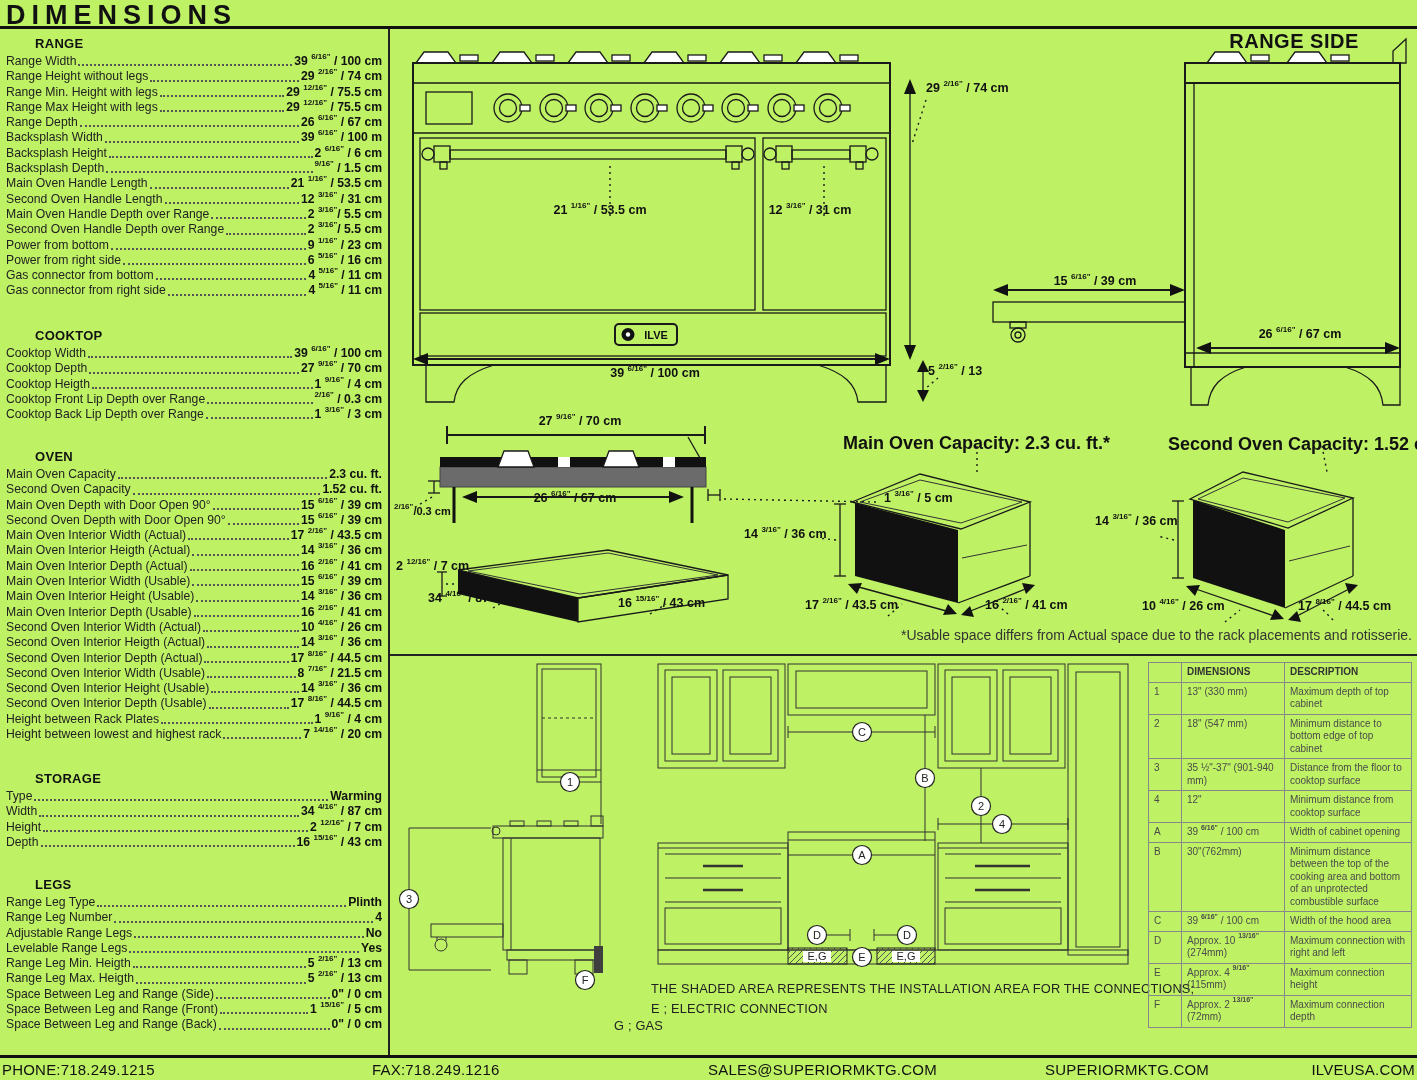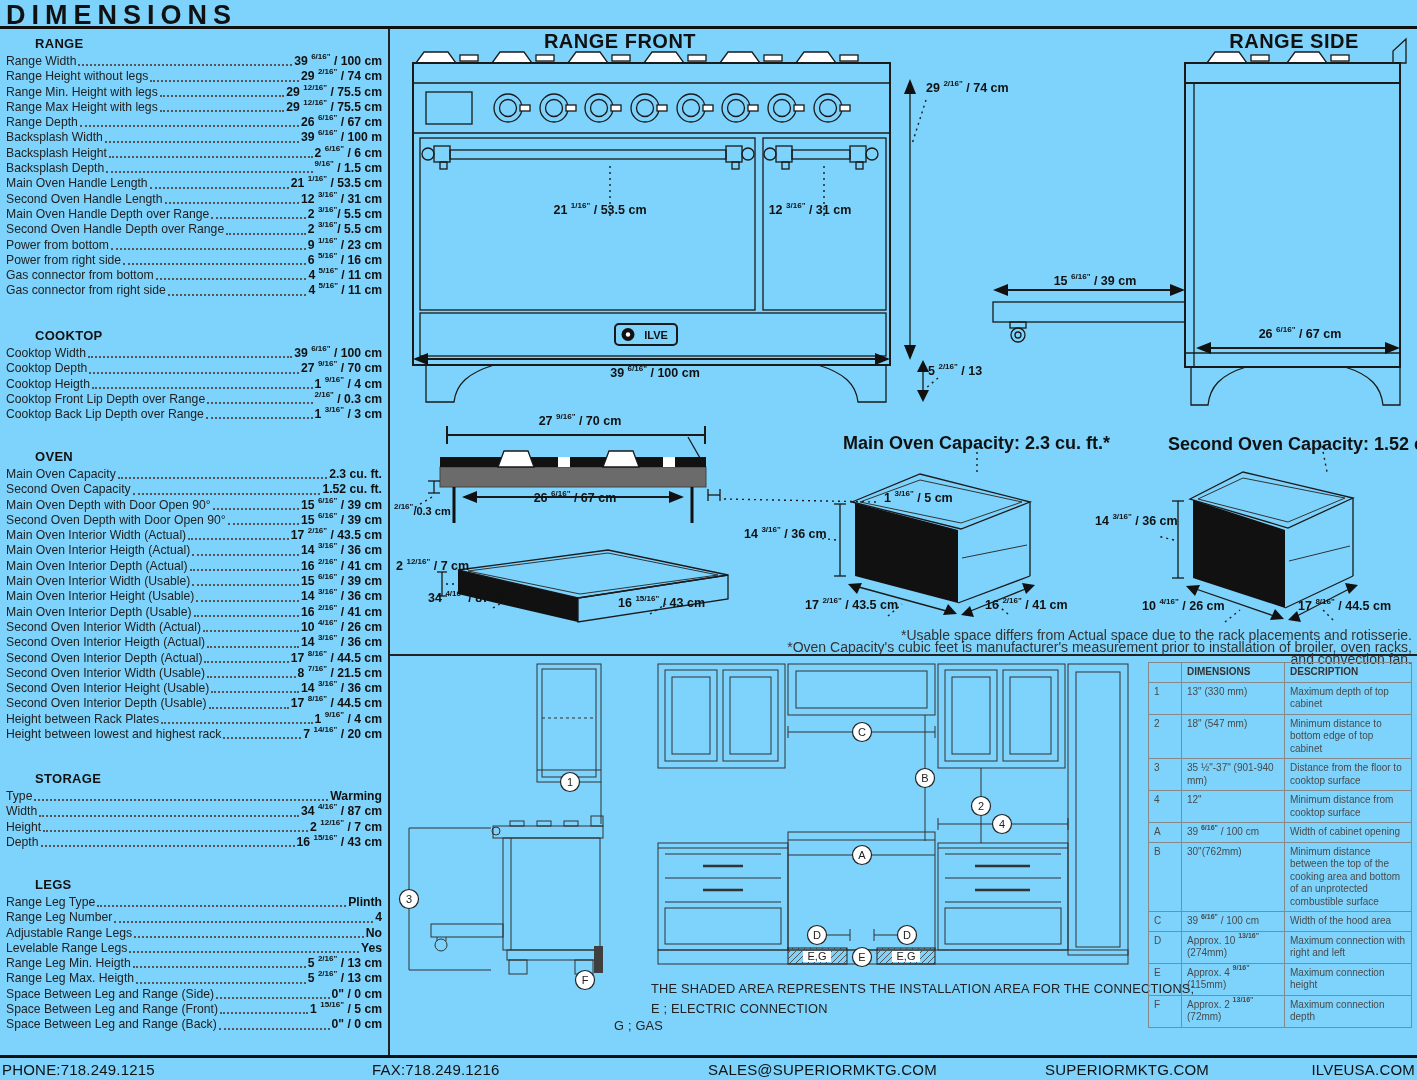--- a/index.html
+++ b/index.html
@@ -1,16 +1,16 @@
 <!DOCTYPE html>
 <html><head>
 <meta charset="utf-8">
 <style>
   html,body{margin:0;padding:0;background:#fff;}
-  #sheet{position:relative;width:1417px;height:1080px;background:#7dd3fc;overflow:hidden;
+  #sheet{position:relative;width:1417px;height:1080px;background:#bef264;overflow:hidden;
          font-family:"Liberation Sans","DejaVu Sans",sans-serif;color:#1a1a1a;}
   .abs{position:absolute;}
   
   #main-title{left:6px;top:0px;font-size:27px;font-weight:800;letter-spacing:6px;color:#111;}
   #title-rule{left:0;top:26px;width:1417px;height:3px;background:#111;}
   #v-divider{left:388px;top:29px;width:2px;height:1027px;background:#222;}
   #mid-rule{left:388px;top:654px;width:1029px;height:2px;background:#222;}
   #footer-rule{left:0;top:1055px;width:1417px;height:3px;background:#111;}
   
   .spec-section{position:absolute;left:6px;width:376px;}
@@ -341,21 +341,20 @@
           <span class="spec-value">1 <sup>15/16"</sup> / 5 cm</span>
         </div>
         <div class="spec-row">
           <span class="spec-label">Space Between Leg and Range (Back)</span>
           <span class="spec-dots"></span>
           <span class="spec-value">0" / 0 cm</span>
         </div>
       </div>
     </div>
 
-  <div class="abs diagram-title" style="left:480px;top:30px;width:280px;">RANGE FRONT</div>
   <div class="abs diagram-title" style="left:1171px;top:30px;width:246px;">RANGE SIDE</div>
 
   <svg style="left:398px;top:26px;" width="620" height="392" viewBox="0 0 620 392">
 
     <g>
       <polygon class="fillw" points="18,37 26,26 50,26 58,37"></polygon>
         <rect class="fillw" x="62" y="29" width="18" height="6"></rect>
       <polygon class="fillw" points="94,37 102,26 126,26 134,37"></polygon>
         <rect class="fillw" x="138" y="29" width="18" height="6"></rect>
       <polygon class="fillw" points="170,37 178,26 202,26 210,37"></polygon>
@@ -605,21 +604,20 @@
 
   <div class="dim" style="left:744px;top:527px;">14 <sup>3/16"</sup> / 36 cm</div>
   <div class="dim" style="left:805px;top:598px;">17 <sup>2/16"</sup> / 43.5 cm</div>
   <div class="dim" style="left:985px;top:598px;">16 <sup>2/16"</sup> / 41 cm</div>
 
   <div class="dim" style="left:1095px;top:514px;">14 <sup>3/16"</sup> / 36 cm</div>
   <div class="dim" style="left:1142px;top:599px;">10 <sup>4/16"</sup> / 26 cm</div>
   <div class="dim" style="left:1298px;top:599px;">17 <sup>8/16"</sup> / 44.5 cm</div>
 
   <div class="footnote" style="top:630px;">*Usable space differs from Actual space due to the rack placements and rotisserie.</div>
-  <div class="footnote" style="top:642px;">*Oven Capacity's cubic feet is manufacturer's measurement prior to installation of broiler, oven racks, and convection fan.</div>
 
   <svg style="left:395px;top:658px;" width="250" height="344" viewBox="0 0 250 344">
     <rect class="thin" x="142" y="6" width="64" height="118"></rect>
     <rect class="thin" x="147" y="11" width="54" height="108"></rect>
     <line class="thin" x1="147" y1="60" x2="201" y2="60" stroke-dasharray="3,3"></line>
     <line class="thin" x1="142" y1="112" x2="206" y2="112"></line>
     <line class="thin" x1="206" y1="124" x2="206" y2="166"></line>
     <g>
         <circle class="co" cx="175" cy="124" r="9.5"></circle>
         <text class="cot" x="175" y="128">1</text>

